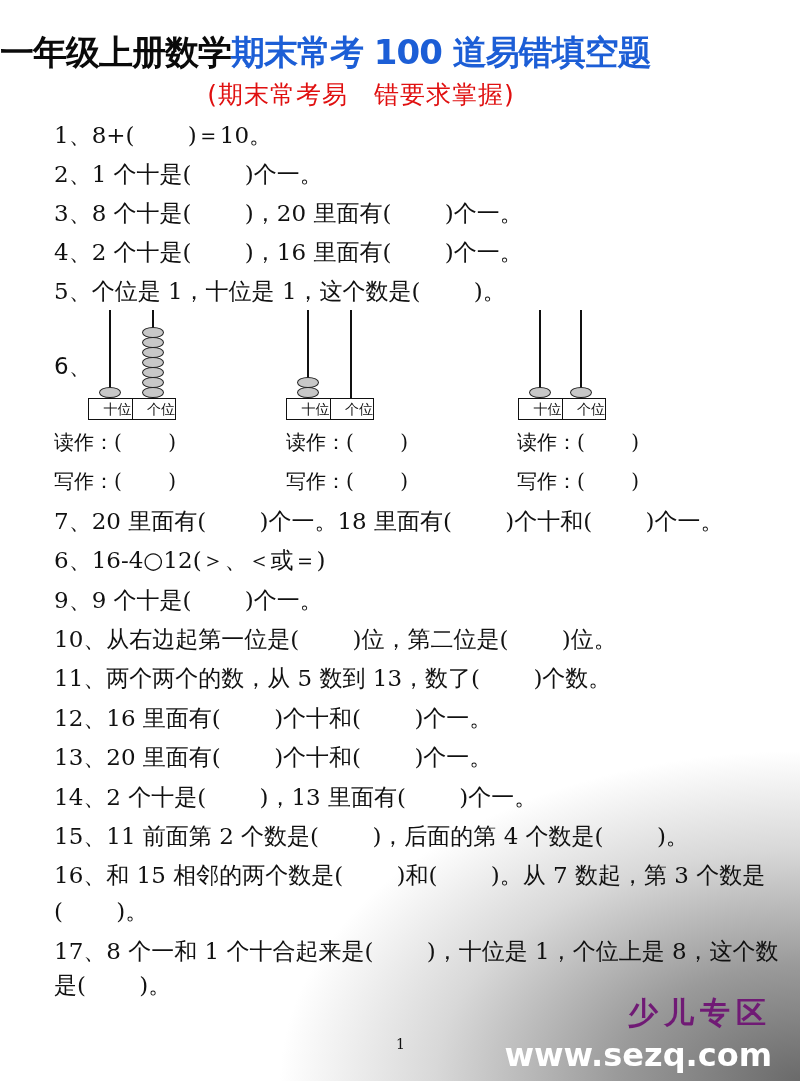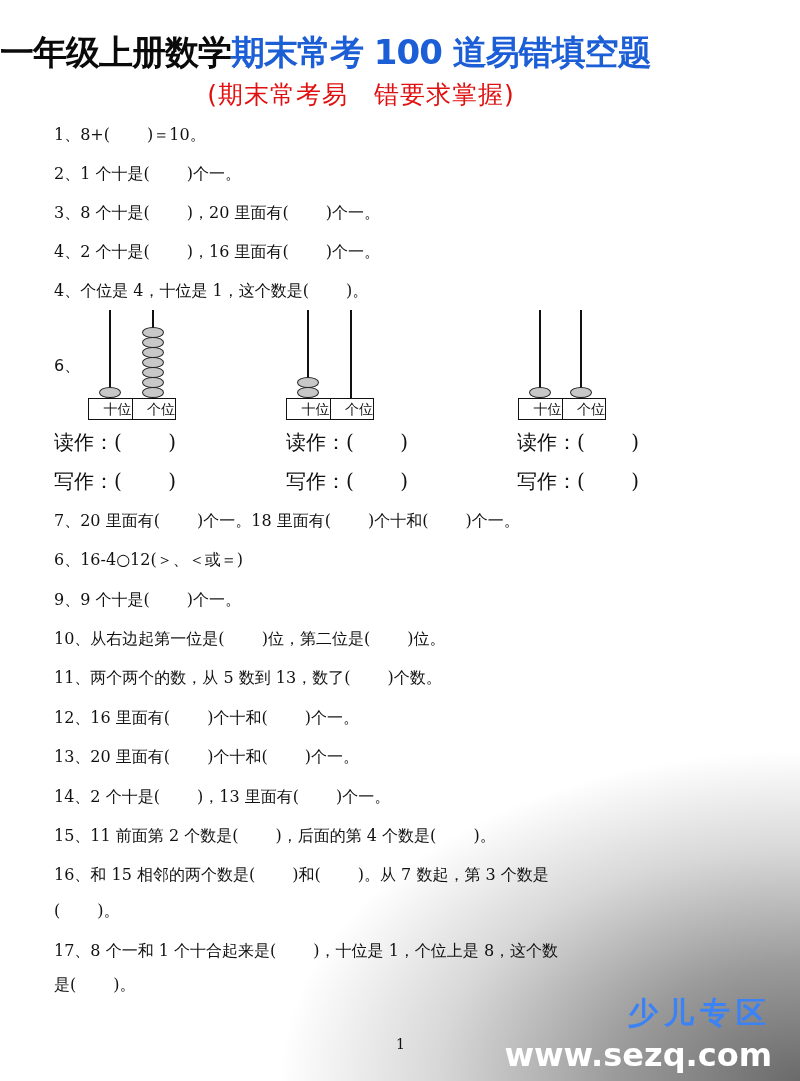--- a/index.html
+++ b/index.html
@@ -20,21 +20,21 @@
     font-weight: bold; font-size: 34px; letter-spacing: -1px;
   }
   .title .black { color: #0a0a0a; }
   .title .blue { color: #1c5ed6; }
   .subtitle {
     position: absolute; left: 0; width: 722px; top: 78px; text-align: center;
     font-family: "DejaVu Sans", "Liberation Sans", sans-serif;
     font-size: 25px; color: #e01010; letter-spacing: 1px;
   }
   .q {
-    position: absolute; left: 54px; font-size: 16px; white-space: pre;
+    position: absolute; left: 54px; font-size: 23px; white-space: pre;
     line-height: 28px;
   }
   .abacus {
     position: absolute; width: 88px; height: 110px;
   }
   .abacus .rod {
     position: absolute; width: 2px; background: #111; top: 0; bottom: 22px;
   }
   .abacus .base {
     position: absolute; left: 0; bottom: 0; width: 86px; height: 20px;
@@ -45,41 +45,41 @@
     font-family: "DejaVu Sans", sans-serif;
   }
   .abacus .base span + span { border-left: 1px solid #111; }
   .bead {
     position: absolute; width: 22px; height: 11px; border-radius: 50%;
     background: #c8c8c8; border: 1px solid #222; box-sizing: border-box;
   }
   .rw { position: absolute; font-size: 20px; white-space: pre; line-height: 28px; }
   .wm1 {
     position: absolute; right: 28px; top: 993px; font-size: 30px; font-weight: bold;
-    color: #3b82f6; font-family: "DejaVu Sans", sans-serif; letter-spacing: 6px; margin-left: 28px;
+    color: #701a75; font-family: "DejaVu Sans", sans-serif; letter-spacing: 6px; margin-left: 28px;
   }
   .wm2 {
     position: absolute; right: 28px; top: 1036px; font-size: 32px; font-weight: bold;
     color: #ffffff; font-family: "DejaVu Sans", sans-serif;
   }
   .pagenum { position: absolute; left: 396px; top: 1036px; font-size: 14px; }
 </style>
 </head>
 <body>
 
 <div class="corner-gradient"></div>
 
 <div class="title"><span class="black">一年级上册数学</span><span class="blue">期末常考 100 道易错填空题</span></div>
 <div class="subtitle">(期末常考易　错要求掌握)</div>
 
 <div class="q" style="top:121px">1、8+(　　 )＝10。</div>
 <div class="q" style="top:160px">2、1 个十是(　　 )个一。</div>
 <div class="q" style="top:199px">3、8 个十是(　　 )，20 里面有(　　 )个一。</div>
 <div class="q" style="top:238px">4、2 个十是(　　 )，16 里面有(　　 )个一。</div>
-<div class="q" style="top:277px">4、个位是 4，十位是 1，这个数是(　　 )。</div>
+<div class="q" style="top:277px">5、个位是 1，十位是 1，这个数是(　　 )。</div>
 <div class="q" style="top:352px; font-family:'DejaVu Sans',sans-serif;">6、</div>
 
 <div class="abacus" style="left:88px; top:310px">
   <div class="rod" style="left:21px"></div>
   <div class="rod" style="left:64px"></div>
   <div class="bead" style="left:11px; bottom:22px"></div>
   <div class="bead" style="left:54px; bottom:22px"></div>
   <div class="bead" style="left:54px; bottom:32px"></div>
   <div class="bead" style="left:54px; bottom:42px"></div>
   <div class="bead" style="left:54px; bottom:52px"></div>

